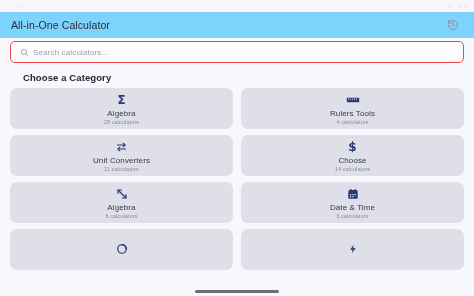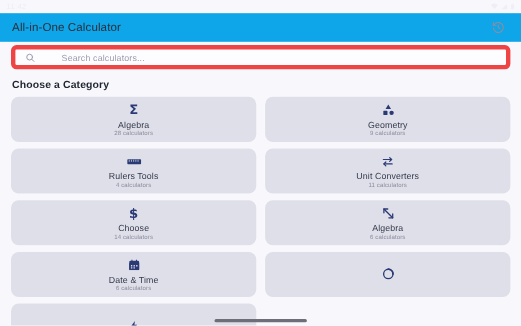--- a/index.html
+++ b/index.html
@@ -38,21 +38,21 @@
   }
   .status-icons svg { display: block; }
 
   
   .app-bar {
     height: 26px;
     display: flex;
     align-items: center;
     justify-content: space-between;
     padding: 0 12px 0 11px;
-    background: #0ea5e9;
+    background: #7dd3fc;
   }
   .app-title {
     font-size: 10.5px;
     font-weight: 400;
     color: #2b2f3a;
     letter-spacing: .1px;
   }
   .history-btn {
     width: 18px;
     height: 18px;
@@ -62,40 +62,40 @@
     border-radius: 50%;
   }
 
   
   .search-wrap {
     padding: 3px 10px 0 10px;
   }
   .search-box {
     height: 22px;
     background: #fdfdff;
-    border: 4px solid #ef4444;
+    border: 1px solid #ef4444;
     border-radius: 5px;
     display: flex;
     align-items: center;
-    gap: 24px;
+    gap: 4px;
     padding: 0 9px;
   }
   .search-icon { flex: 0 0 auto; display: block; }
   .search-placeholder {
     font-size: 8px;
     color: #9a9aad;
     letter-spacing: .15px;
   }
 
   
   .section-title {
     font-size: 9.5px;
     font-weight: 700;
     color: #1f2430;
-    padding: 9px 0 5px 11px;
+    padding: 9px 0 5px 23px;
     letter-spacing: .1px;
   }
 
   
   .grid {
     padding: 0 10px;
     display: grid;
     grid-template-columns: 1fr 1fr;
     gap: 6px 8px;
   }
@@ -197,31 +197,20 @@
 
 
   <div class="card">
     <span class="card-icon">
       <span class="glyph">Σ</span>
     </span>
     <span class="card-title">Algebra</span>
     <span class="card-count">28 calculators</span>
   </div>
 
-  <div class="card">
-    <span class="card-icon">
-      <svg width="12" height="12" viewBox="0 0 24 24" fill="#2a3a75">
-        <path d="M12 2 L17 10 H7 Z"></path>
-        <rect x="3" y="13.5" width="7.5" height="7.5" rx="1"></rect>
-        <circle cx="18" cy="17.2" r="4"></circle>
-      </svg>
-    </span>
-    <span class="card-title">Geometry</span>
-    <span class="card-count">9 calculators</span>
-  </div>
 
   <div class="card">
     <span class="card-icon">
       <svg width="14" height="10" viewBox="0 0 28 16" fill="none" stroke="#2a3a75" stroke-width="1.8">
         <rect x="1.5" y="3.5" width="25" height="9" rx="1.4" fill="#2a3a75" stroke="none"></rect>
         <line x1="5" y1="4.5" x2="5" y2="8.2" stroke="#dfdfe9" stroke-width="1.3"></line>
         <line x1="9" y1="4.5" x2="9" y2="8.2" stroke="#dfdfe9" stroke-width="1.3"></line>
         <line x1="13" y1="4.5" x2="13" y2="8.2" stroke="#dfdfe9" stroke-width="1.3"></line>
         <line x1="17" y1="4.5" x2="17" y2="8.2" stroke="#dfdfe9" stroke-width="1.3"></line>
         <line x1="21" y1="4.5" x2="21" y2="8.2" stroke="#dfdfe9" stroke-width="1.3"></line>

